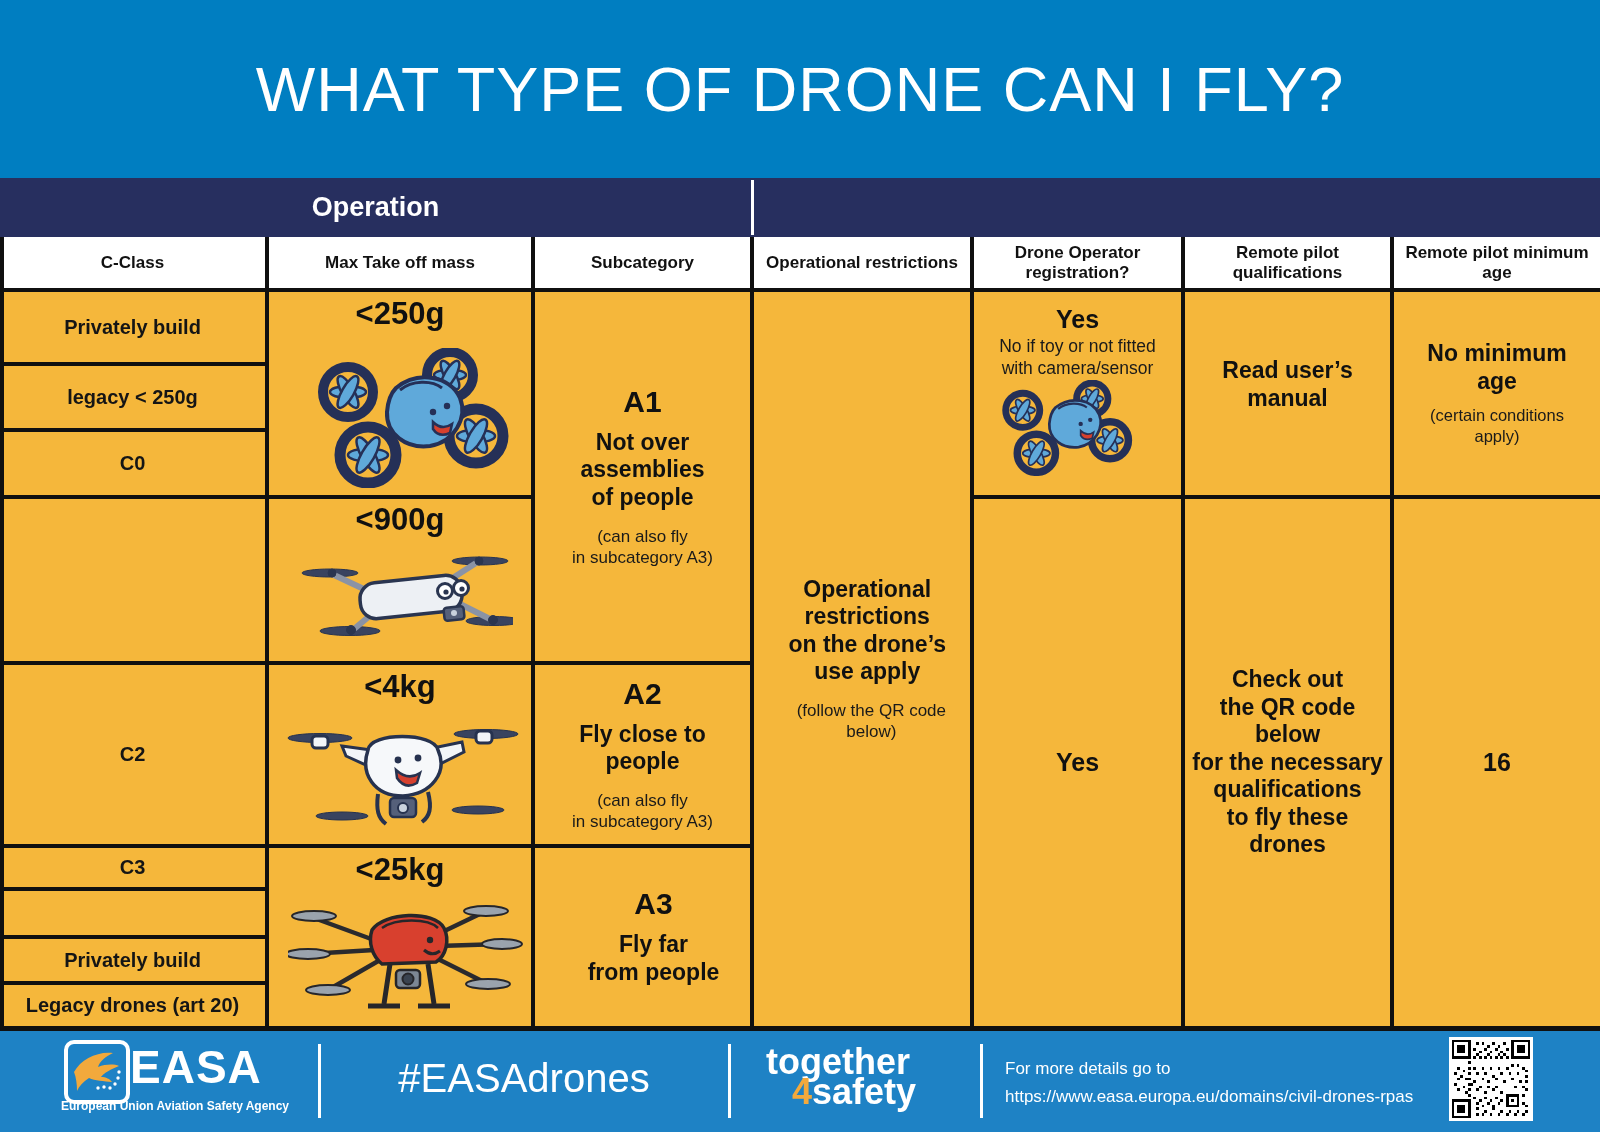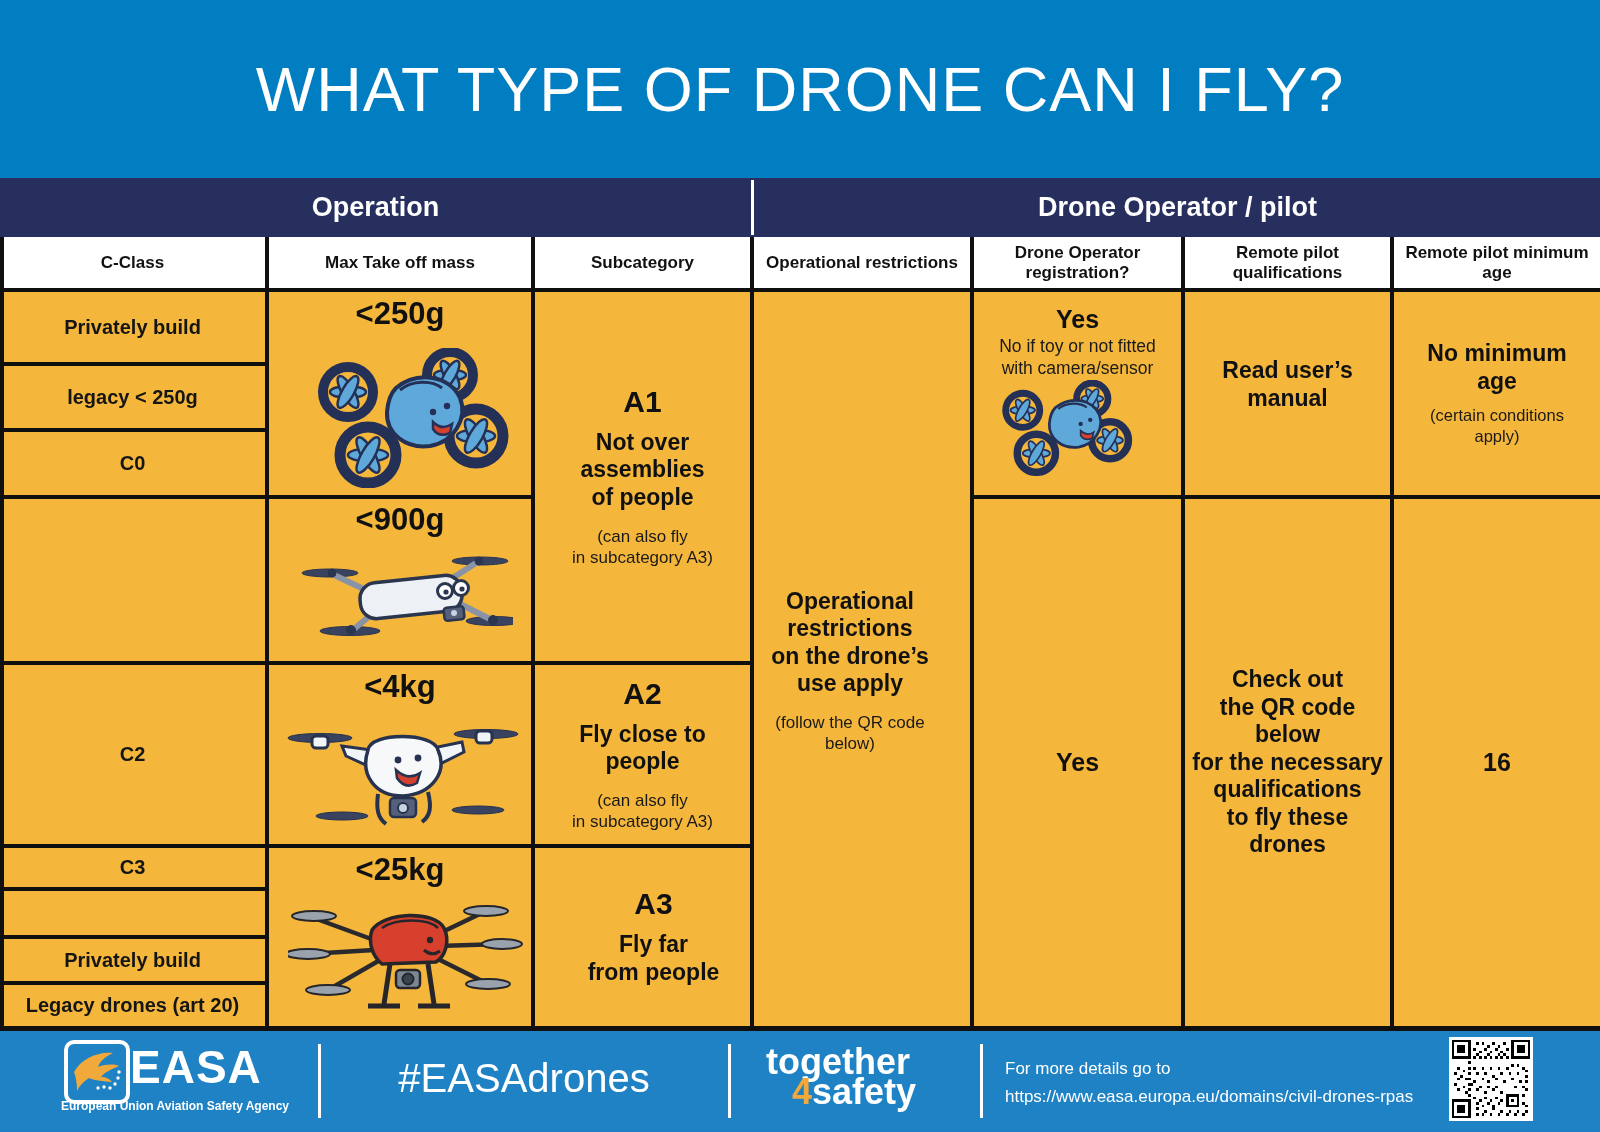--- a/index.html
+++ b/index.html
@@ -135,21 +135,20 @@
   </defs>
 </svg>
 
 <div class="poster">
 
   <div class="abs banner"></div>
   <div class="abs title center">WHAT TYPE OF DRONE CAN I FLY?</div>
 
   <div class="abs band"></div>
   <div class="abs band-label center" style="left:0;width:751px;">Operation</div>
-  <div class="abs band-label center" style="left:755px;width:845px;">Drone Operator / pilot</div>
   <div class="abs band-div" style="left:751px;"></div>
 
   <div class="abs hdrrow"></div>
   <div class="abs hcell center" style="left:0;width:265px;">C-Class</div>
   <div class="abs hcell center" style="left:269px;width:262px;">Max Take off mass</div>
   <div class="abs hcell center" style="left:535px;width:215px;">Subcategory</div>
   <div class="abs hcell center" style="left:754px;width:216px;white-space:pre-line;">Operational restrictions</div>
   <div class="abs hcell center" style="left:974px;width:207px;">Drone Operator registration?</div>
   <div class="abs hcell center" style="left:1185px;width:205px;">Remote pilot qualifications</div>
   <div class="abs hcell center" style="left:1394px;width:206px;">Remote pilot minimum age</div>
@@ -213,21 +212,21 @@
 people</div>
     <div class="note">(can also fly
 in subcategory A3)</div>
   </div>
   <div class="abs col" style="left:535px;top:848px;width:237px;height:178px;">
     <div class="code">A3</div>
     <div class="rule">Fly far
 from people</div>
   </div>
 
-  <div class="abs col" style="left:754px;top:304px;width:192px;height:734px;">
+  <div class="abs col" style="left:754px;top:292px;width:192px;height:734px;align-items:flex-end;">
     <div class="rule">Operational
 restrictions
 on the drone’s
 use apply</div>
     <div class="note">(follow the QR code
 below)</div>
   </div>
 
   <div class="abs col" style="left:974px;top:296px;width:207px;height:92px;">
     <div class="big-yes">Yes</div>

